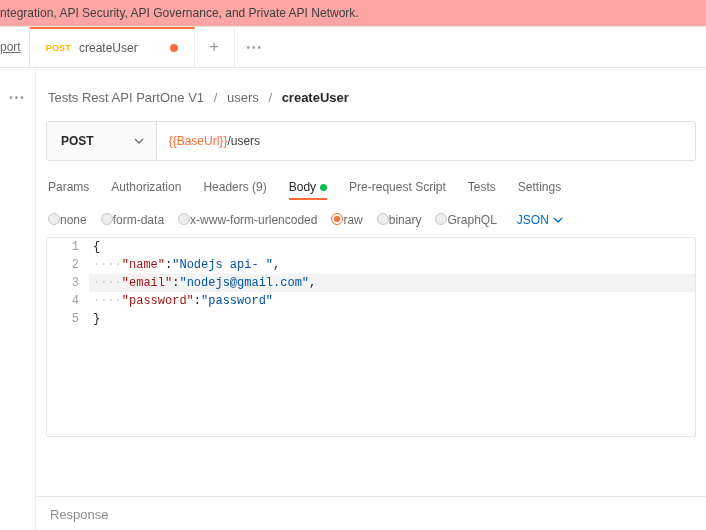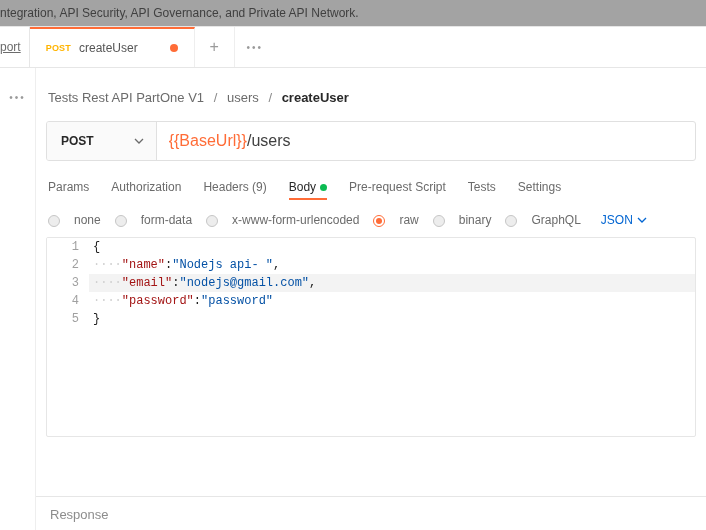--- a/index.html
+++ b/index.html
@@ -6,21 +6,21 @@
   body {
     font-family: -apple-system, BlinkMacSystemFont, "Segoe UI", Helvetica, Arial, sans-serif;
     font-size: 12px;
     color: #282828;
     background: #fff;
     width: 706px;
     height: 530px;
     overflow: hidden;
   }
   .top-bar {
-    background: #a3a3a3;
+    background: #fca5a5;
     border-bottom: 1px solid #e6e6e6;
     padding: 6px 0 6px 0;
     color: #404040;
     font-size: 12px;
   }
   .tabs-strip {
     display: flex;
     align-items: center;
     border-bottom: 1px solid #e6e6e6;
     background: #fff;
@@ -106,21 +106,21 @@
     border-right: 1px solid #e0e0e0;
     font-weight: 600;
     font-size: 12px;
     cursor: pointer;
     background: #fafafa;
   }
   .url-input {
     flex: 1;
     display: flex; align-items: center;
     padding: 0 12px;
-    font-size: 16px;
+    font-size: 12px;
     color: #404040;
   }
   .url-input .var { color: #ff6c37; }
   .sub-tabs {
     display: flex;
     gap: 22px;
     padding: 14px 2px 8px 2px;
     color: #6b6b6b;
     font-size: 12px;
   }
@@ -135,21 +135,21 @@
   }
   .body-types {
     display: flex; align-items: center;
     gap: 14px;
     padding: 6px 2px 10px 2px;
     color: #6b6b6b;
     font-size: 12px;
     flex-wrap: nowrap;
   }
   .radio {
-    display: inline-flex; align-items: flex-end; gap: 14px; cursor: pointer;
+    display: inline-flex; align-items: flex-start; gap: 0; cursor: pointer;
   }
   .radio .circ {
     width: 12px; height: 12px; border-radius: 50%;
     border: 1px solid #bdbdbd; background: #fff; position: relative;
   }
   .radio.sel .circ { border-color: #c6c6c6; background: #ededed; }
   .radio.active .circ { border-color: #ff6c37; }
   .radio.active .circ::after {
     content: ""; position: absolute; inset: 2px; border-radius: 50%; background: #ff6c37;
   }

